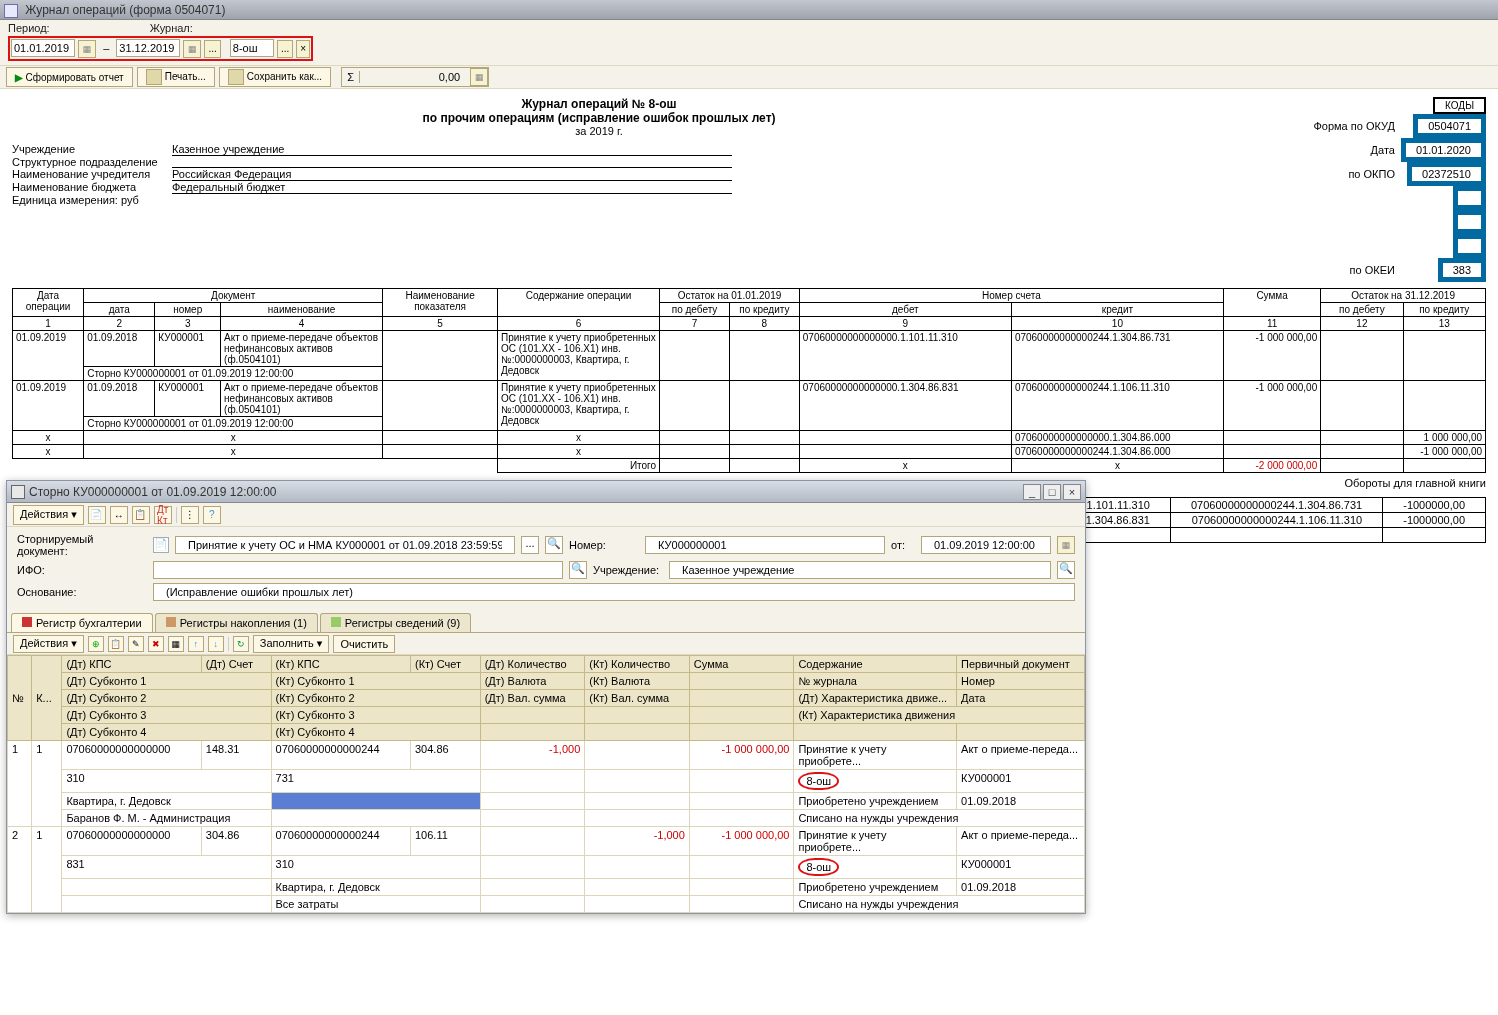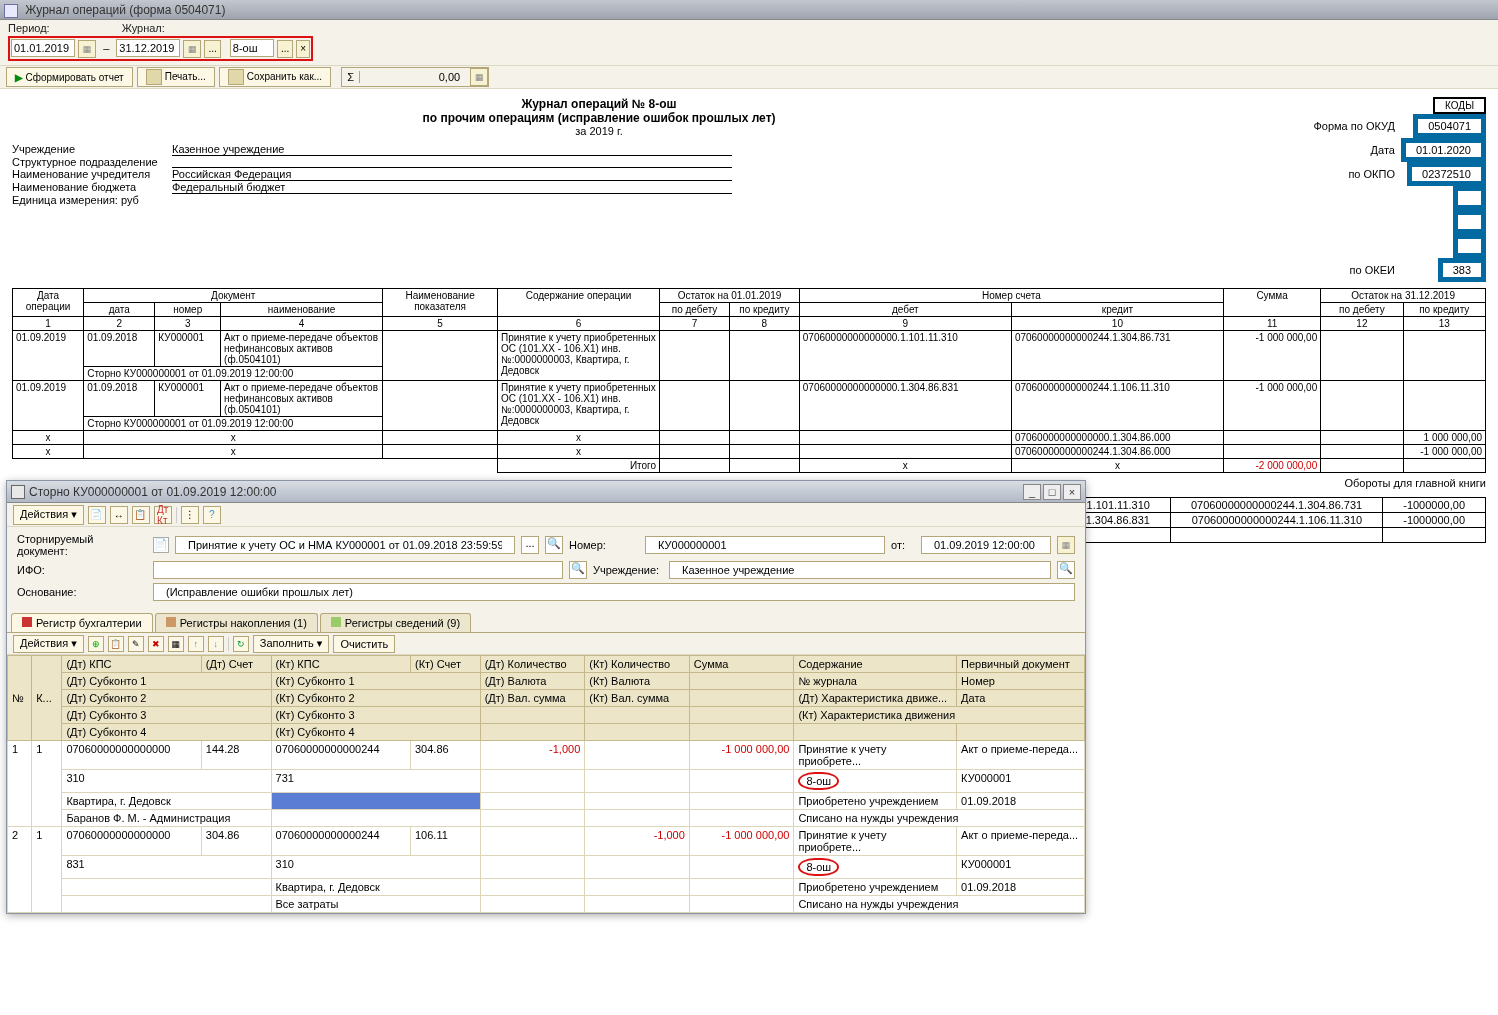--- a/index.html
+++ b/index.html
@@ -1,20 +1,20 @@
 <!DOCTYPE html>
 <html><head>
 <meta charset="utf-8">
 <style>
 * { box-sizing: border-box; margin: 0; padding: 0; }
 body { font-family: Arial, sans-serif; font-size: 11px; background: #fff; color: #000; width: 1498px; }
 .titlebar { background: linear-gradient(#c3c7cf,#9ea4ae); height: 20px; line-height: 20px; padding: 0 4px; font-size: 12px; color: #333; border-bottom: 1px solid #888; }
 .titlebar .tb-icon { display:inline-block; width:14px; height:14px; vertical-align:middle; margin-right:4px; background:#e8e8ff; border:1px solid #6e6ea8; }
 .period-bar { background: #f5f2e9; padding: 2px 8px 4px 8px; }
-.period-row-labels { display:flex; gap:72px; font-size:11px; color:#222; margin-bottom:2px;}
+.period-row-labels { display:flex; gap:100px; font-size:11px; color:#222; margin-bottom:2px;}
 .period-row-inputs { display:flex; align-items:center; gap:2px; }
 input.date-in { width:64px; height:18px; border:1px solid #b3a77a; font-size:11px; padding:0 2px; background:#fff; }
 .cal-ico { width:18px; height:18px; border:1px solid #b3a77a; background:#f7f2d2; display:inline-block; text-align:center; line-height:16px; font-size:9px; color:#888; }
 .sep-dash { margin:0 4px; }
 .journal-in { width:44px; height:18px; border:1px solid #b3a77a; font-size:11px; padding:0 2px; background:#fff; margin-left:6px;}
 button.small-btn { height:18px; border:1px solid #b3a77a; background:#f7f2d2; font-size:10px; padding:0 3px; cursor:pointer; }
 .red-highlight { border:2px solid #d11; display:inline-block; padding:1px; }
 .toolbar1 { background: #f5f2e9; border-top:1px solid #ddd8c3; border-bottom:1px solid #ddd8c3; height:24px; display:flex; align-items:center; padding:0 6px; gap:4px; }
 .toolbar1 button { height:20px; border:1px solid #b3a77a; background:#fcf8e5; padding:0 8px; font-size:10px; cursor:pointer; }
 .toolbar1 .play { color:#048a0f; font-weight:bold; }
@@ -498,21 +498,21 @@
           <th></th>
           <th></th>
           <th></th>
       </tr>
     </thead>
     <tbody id="grid-rows">
         <tr class="data-row">
           <td rowspan="4">1</td>
           <td rowspan="4">1</td>
           <td>07060000000000000</td>
-          <td>144.28</td>
+          <td>148.31</td>
           <td>07060000000000244</td>
           <td>304.86</td>
           <td class="right red-text">-1,000</td>
           <td class="right red-text"></td>
           <td class="right red-text">-1 000 000,00</td>
           <td>Принятие к учету приобрете...</td>
           <td>Акт о приеме-переда...</td>
         </tr>
         <tr class="data-row">
           <td colspan="2">310</td>

